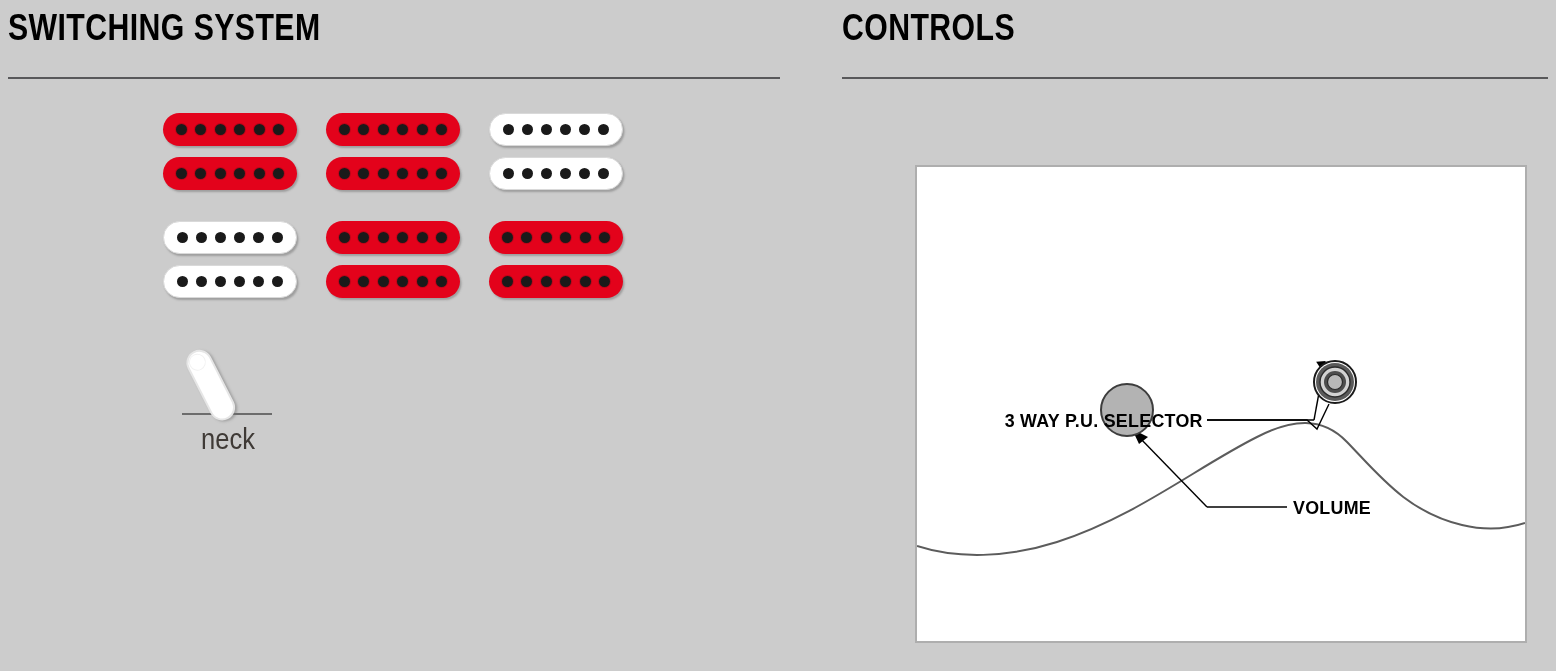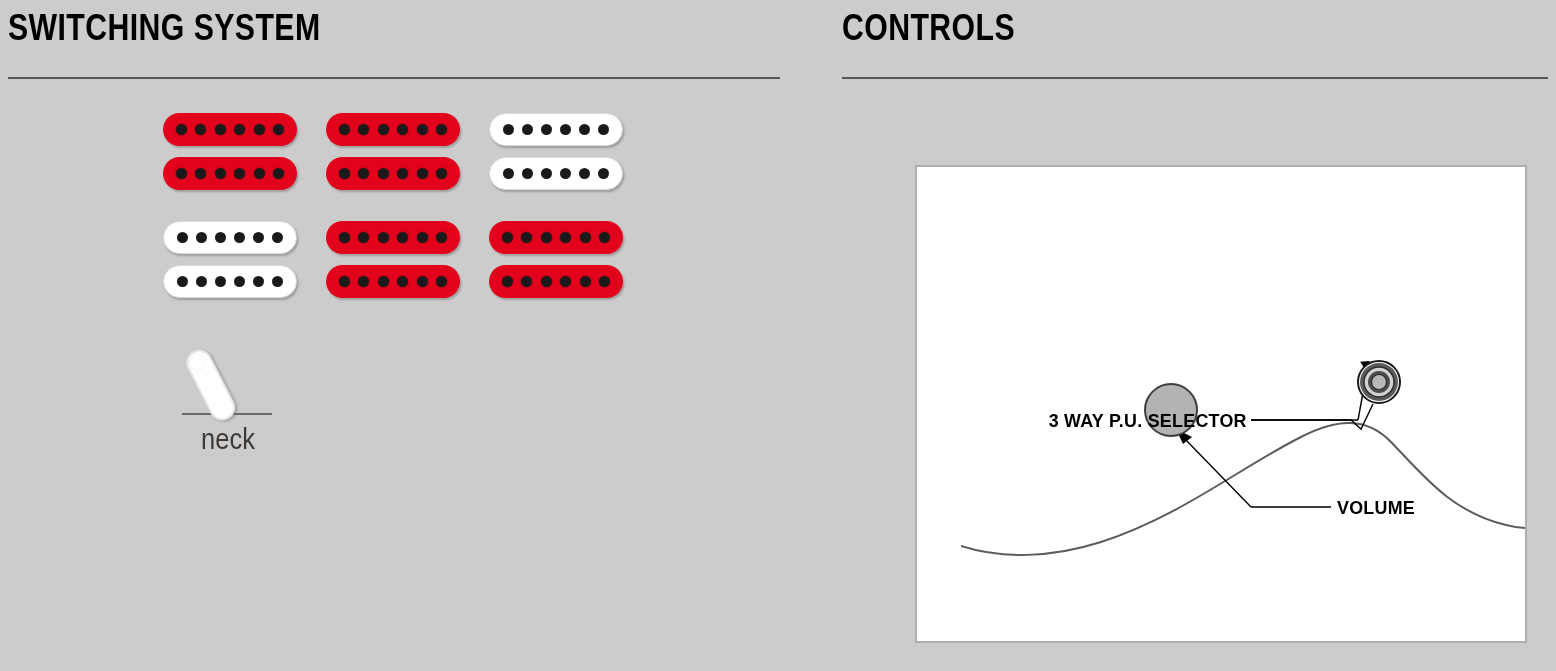--- a/index.html
+++ b/index.html
@@ -141,21 +141,20 @@
 
   
   #controls-panel{
     position:absolute;
     left:915px;top:165px;
     width:612px;height:478px;
     background:#ffffff;
     border:2px solid #aeaeae;
     box-sizing:border-box;
     overflow:hidden;
-    padding-left:44px;
   }
   #controls-panel svg{display:block;}
 
   .callout-text{
     font-family:"Liberation Sans", sans-serif;
     font-weight:bold;
     font-size:19px;
     fill:#000000;
     letter-spacing:0.3px;
   }

